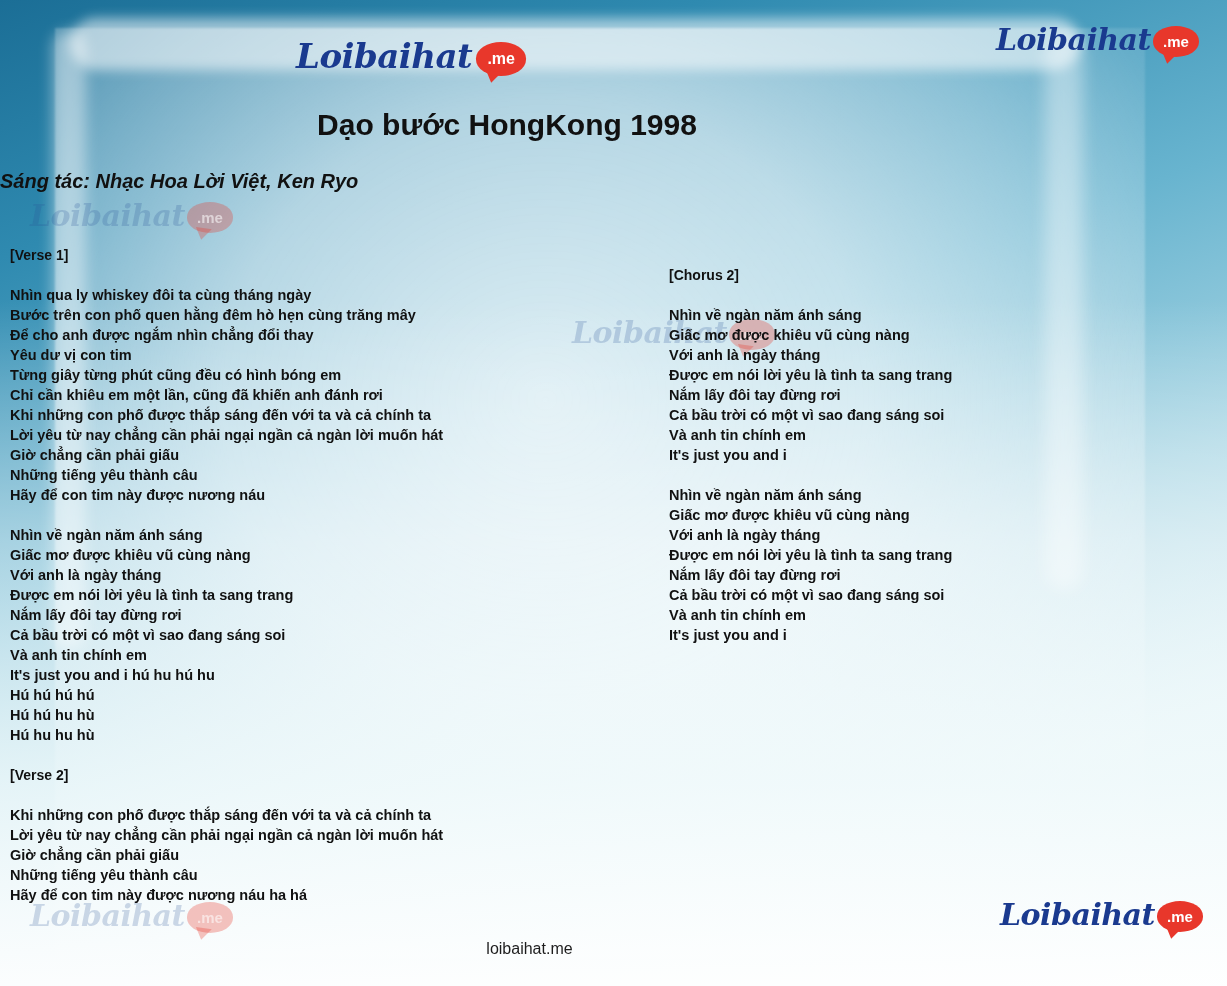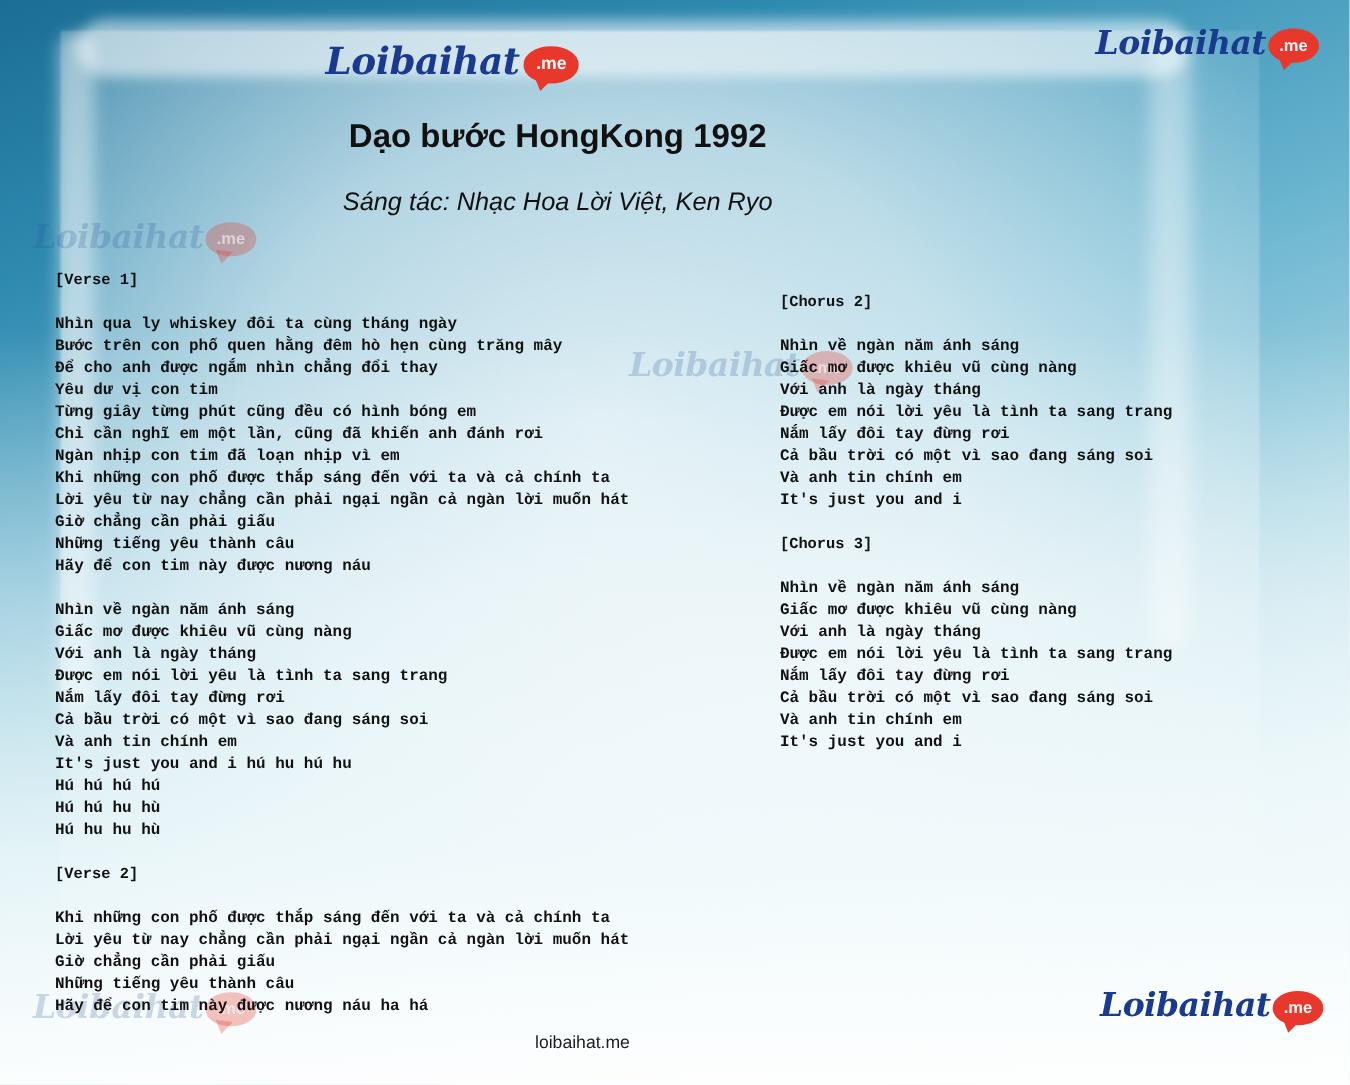--- a/index.html
+++ b/index.html
@@ -154,37 +154,36 @@
     font-size: 30px;
     font-weight: bold;
     color: #111111;
     font-family: "Liberation Sans", sans-serif;
   }
   #song-author {
     position: absolute;
     left: 0;
     top: 170px;
     width: 1014px;
-    text-align: center;
-    font-size: 23px;
-    font-weight: normal;
+    text-align: left;
+    font-size: 20px;
+    font-weight: bold;
     font-style: italic;
     color: #111111;
     font-family: "Liberation Sans", sans-serif;
   }
 
   
   .column {
     position: absolute;
-    font-family: Liberation Mono, monospace;
+    font-family: Liberation Sans, sans-serif;
     font-size: 14.5px;
     font-weight: bold;
     color: #111111;
     line-height: 20px;
-    margin-left: 40px;
   }
   #col-left { left: 10px; top: 245px; width: 640px; }
   #col-right { left: 669px; top: 265px; width: 520px; }
 
   .section { margin: 0; }
   .section-head {
     font-weight: bold;
     font-size: 14px;
     color: #111111;
     margin-bottom: 20px;
@@ -234,33 +233,32 @@
   </div>
   <div class="logo" id="logo-top-right">
     <span class="word">Loibaihat</span>
     <span class="bubble">.me</span>
   </div>
   <div class="logo" id="logo-bottom-right">
     <span class="word">Loibaihat</span>
     <span class="bubble">.me</span>
   </div>
 
-  <div id="song-title">Dạo bước HongKong 1992</div>
+  <div id="song-title">Dạo bước HongKong 1998</div>
   <div id="song-author">Sáng tác: Nhạc Hoa Lời Việt, Ken Ryo</div>
 
   <div class="column" id="col-left">
       <div class="section">
         <div class="section-head">[Verse 1]</div>
         <div class="line">Nhìn qua ly whiskey đôi ta cùng tháng ngày</div>
         <div class="line">Bước trên con phố quen hằng đêm hò hẹn cùng trăng mây</div>
         <div class="line">Để cho anh được ngắm nhìn chẳng đổi thay</div>
         <div class="line">Yêu dư vị con tim</div>
         <div class="line">Từng giây từng phút cũng đều có hình bóng em</div>
-        <div class="line">Chỉ cần nghĩ em một lần, cũng đã khiến anh đánh rơi</div>
-        <div class="line">Ngàn nhịp con tim đã loạn nhịp vì em</div>
+        <div class="line">Chỉ cần khiêu em một lần, cũng đã khiến anh đánh rơi</div>
         <div class="line">Khi những con phố được thắp sáng đến với ta và cả chính ta</div>
         <div class="line">Lời yêu từ nay chẳng cần phải ngại ngần cả ngàn lời muốn hát</div>
         <div class="line">Giờ chẳng cần phải giấu</div>
         <div class="line">Những tiếng yêu thành câu</div>
         <div class="line">Hãy để con tim này được nương náu</div>
       </div>
       <div class="section-gap"></div>
       <div class="section">
         <div class="line">Nhìn về ngàn năm ánh sáng</div>
         <div class="line">Giấc mơ được khiêu vũ cùng nàng</div>
@@ -291,21 +289,20 @@
         <div class="line">Giấc mơ được khiêu vũ cùng nàng</div>
         <div class="line">Với anh là ngày tháng</div>
         <div class="line">Được em nói lời yêu là tình ta sang trang</div>
         <div class="line">Nắm lấy đôi tay đừng rơi</div>
         <div class="line">Cả bầu trời có một vì sao đang sáng soi</div>
         <div class="line">Và anh tin chính em</div>
         <div class="line">It's just you and i</div>
       </div>
       <div class="section-gap"></div>
       <div class="section">
-        <div class="section-head">[Chorus 3]</div>
         <div class="line">Nhìn về ngàn năm ánh sáng</div>
         <div class="line">Giấc mơ được khiêu vũ cùng nàng</div>
         <div class="line">Với anh là ngày tháng</div>
         <div class="line">Được em nói lời yêu là tình ta sang trang</div>
         <div class="line">Nắm lấy đôi tay đừng rơi</div>
         <div class="line">Cả bầu trời có một vì sao đang sáng soi</div>
         <div class="line">Và anh tin chính em</div>
         <div class="line">It's just you and i</div>
       </div>
     </div>

